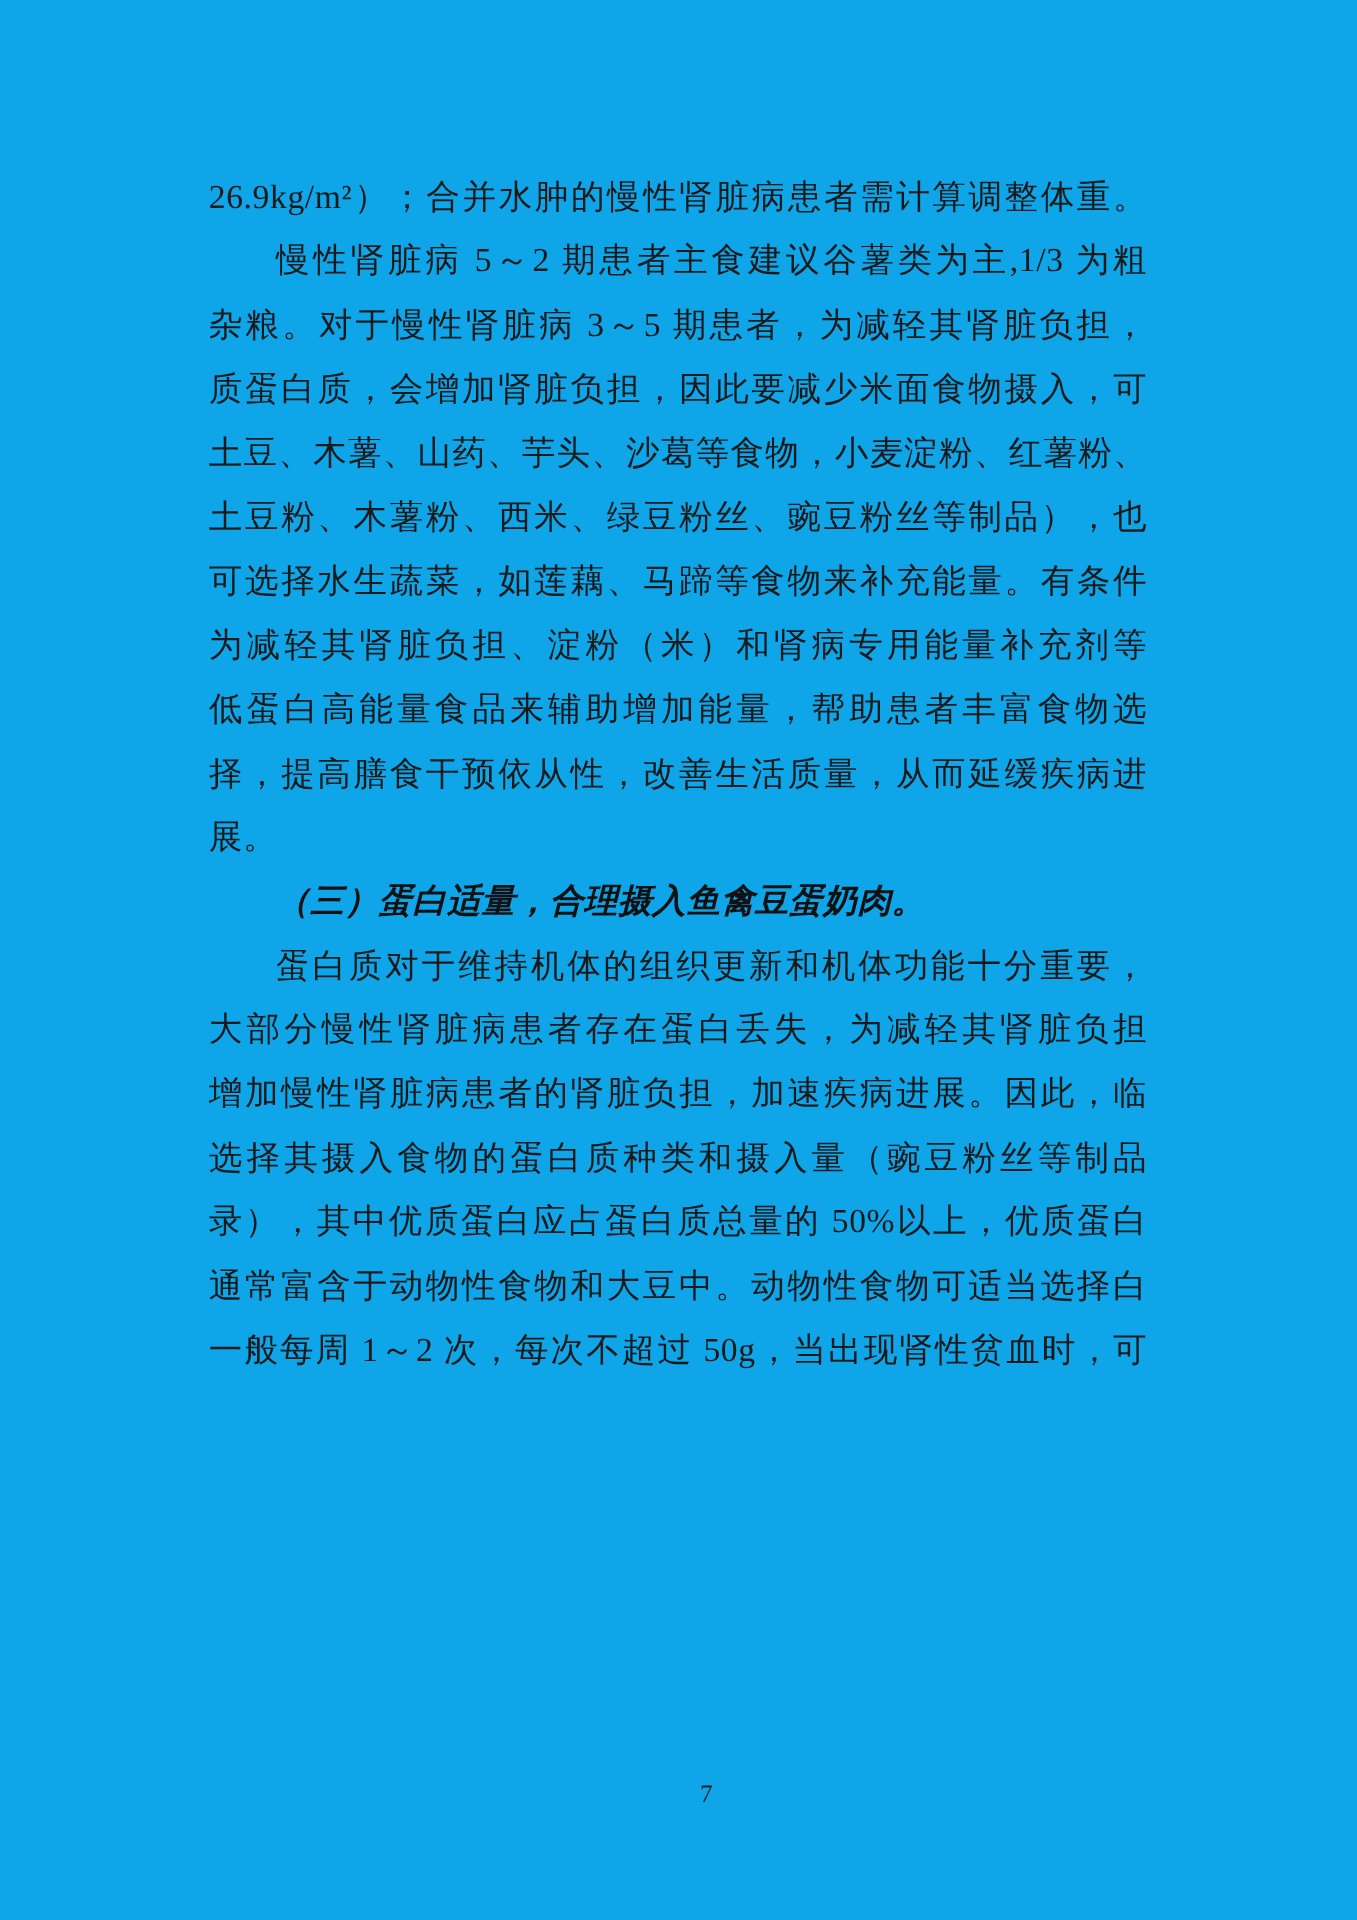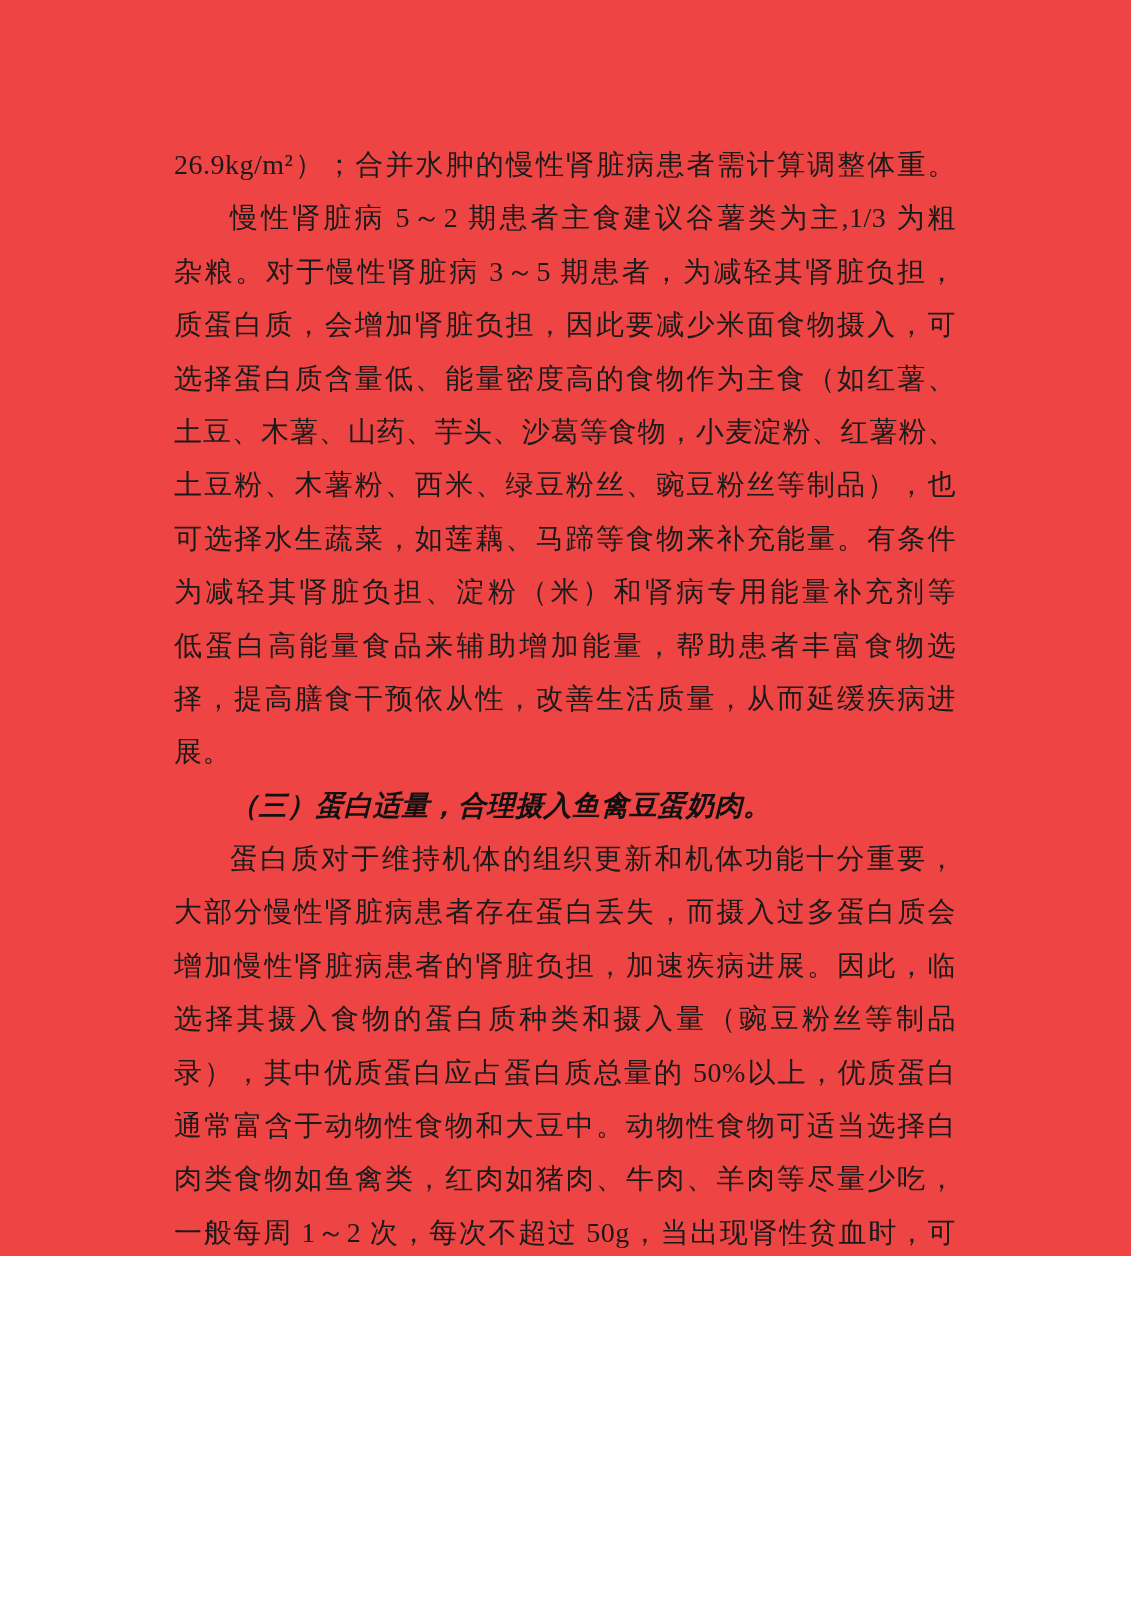--- a/index.html
+++ b/index.html
@@ -4,22 +4,22 @@
 <style>
   html, body {
     margin: 0;
     padding: 0;
     background: #ffffff;
     font-family: "Liberation Serif", "DejaVu Serif", serif;
   }
   .page {
     position: relative;
     width: 1131px;
-    height: 1256px;
-    background: #ef4444;
+    height: 1600px;
+    background: #0ea5e9;
     overflow: hidden;
   }
   .body-block {
     position: absolute;
     top: 138px;
     left: 174px;
     width: 782px;
   }
   .line {
     height: 53.4px;
@@ -62,34 +62,32 @@
 </style>
 </head>
 <body>
 
 <div class="page">
   <div class="body-block">
     <div class="line jl">26.9kg/m²）；合并水肿的慢性肾脏病患者需计算调整体重。</div>
     <div class="line jl ind">慢性肾脏病 5～2 期患者主食建议谷薯类为主,1/3 为粗</div>
     <div class="line jl">杂粮。对于慢性肾脏病 3～5 期患者，为减轻其肾脏负担，</div>
     <div class="line jl">质蛋白质，会增加肾脏负担，因此要减少米面食物摄入，可</div>
-    <div class="line jl">选择蛋白质含量低、能量密度高的食物作为主食（如红薯、</div>
     <div class="line jl">土豆、木薯、山药、芋头、沙葛等食物，小麦淀粉、红薯粉、</div>
     <div class="line jl">土豆粉、木薯粉、西米、绿豆粉丝、豌豆粉丝等制品），也</div>
     <div class="line jl">可选择水生蔬菜，如莲藕、马蹄等食物来补充能量。有条件</div>
     <div class="line jl">为减轻其肾脏负担、淀粉（米）和肾病专用能量补充剂等</div>
     <div class="line jl">低蛋白高能量食品来辅助增加能量，帮助患者丰富食物选</div>
     <div class="line jl">择，提高膳食干预依从性，改善生活质量，从而延缓疾病进</div>
     <div class="line">展。</div>
     <div class="line ind bold">（三）蛋白适量，合理摄入鱼禽豆蛋奶肉。</div>
     <div class="line jl ind">蛋白质对于维持机体的组织更新和机体功能十分重要，</div>
-    <div class="line jl">大部分慢性肾脏病患者存在蛋白丢失，而摄入过多蛋白质会</div>
+    <div class="line jl">大部分慢性肾脏病患者存在蛋白丢失，为减轻其肾脏负担</div>
     <div class="line jl">增加慢性肾脏病患者的肾脏负担，加速疾病进展。因此，临</div>
     <div class="line jl">选择其摄入食物的蛋白质种类和摄入量（豌豆粉丝等制品</div>
     <div class="line jl">录），其中优质蛋白应占蛋白质总量的 50%以上，优质蛋白</div>
     <div class="line jl">通常富含于动物性食物和大豆中。动物性食物可适当选择白</div>
-    <div class="line jl">肉类食物如鱼禽类，红肉如猪肉、牛肉、羊肉等尽量少吃，</div>
     <div class="line jl">一般每周 1～2 次，每次不超过 50g，当出现肾性贫血时，可</div>
   </div>
   <div class="footer">
     <span>7</span>
   </div>
 </div>
 
 </body></html>

